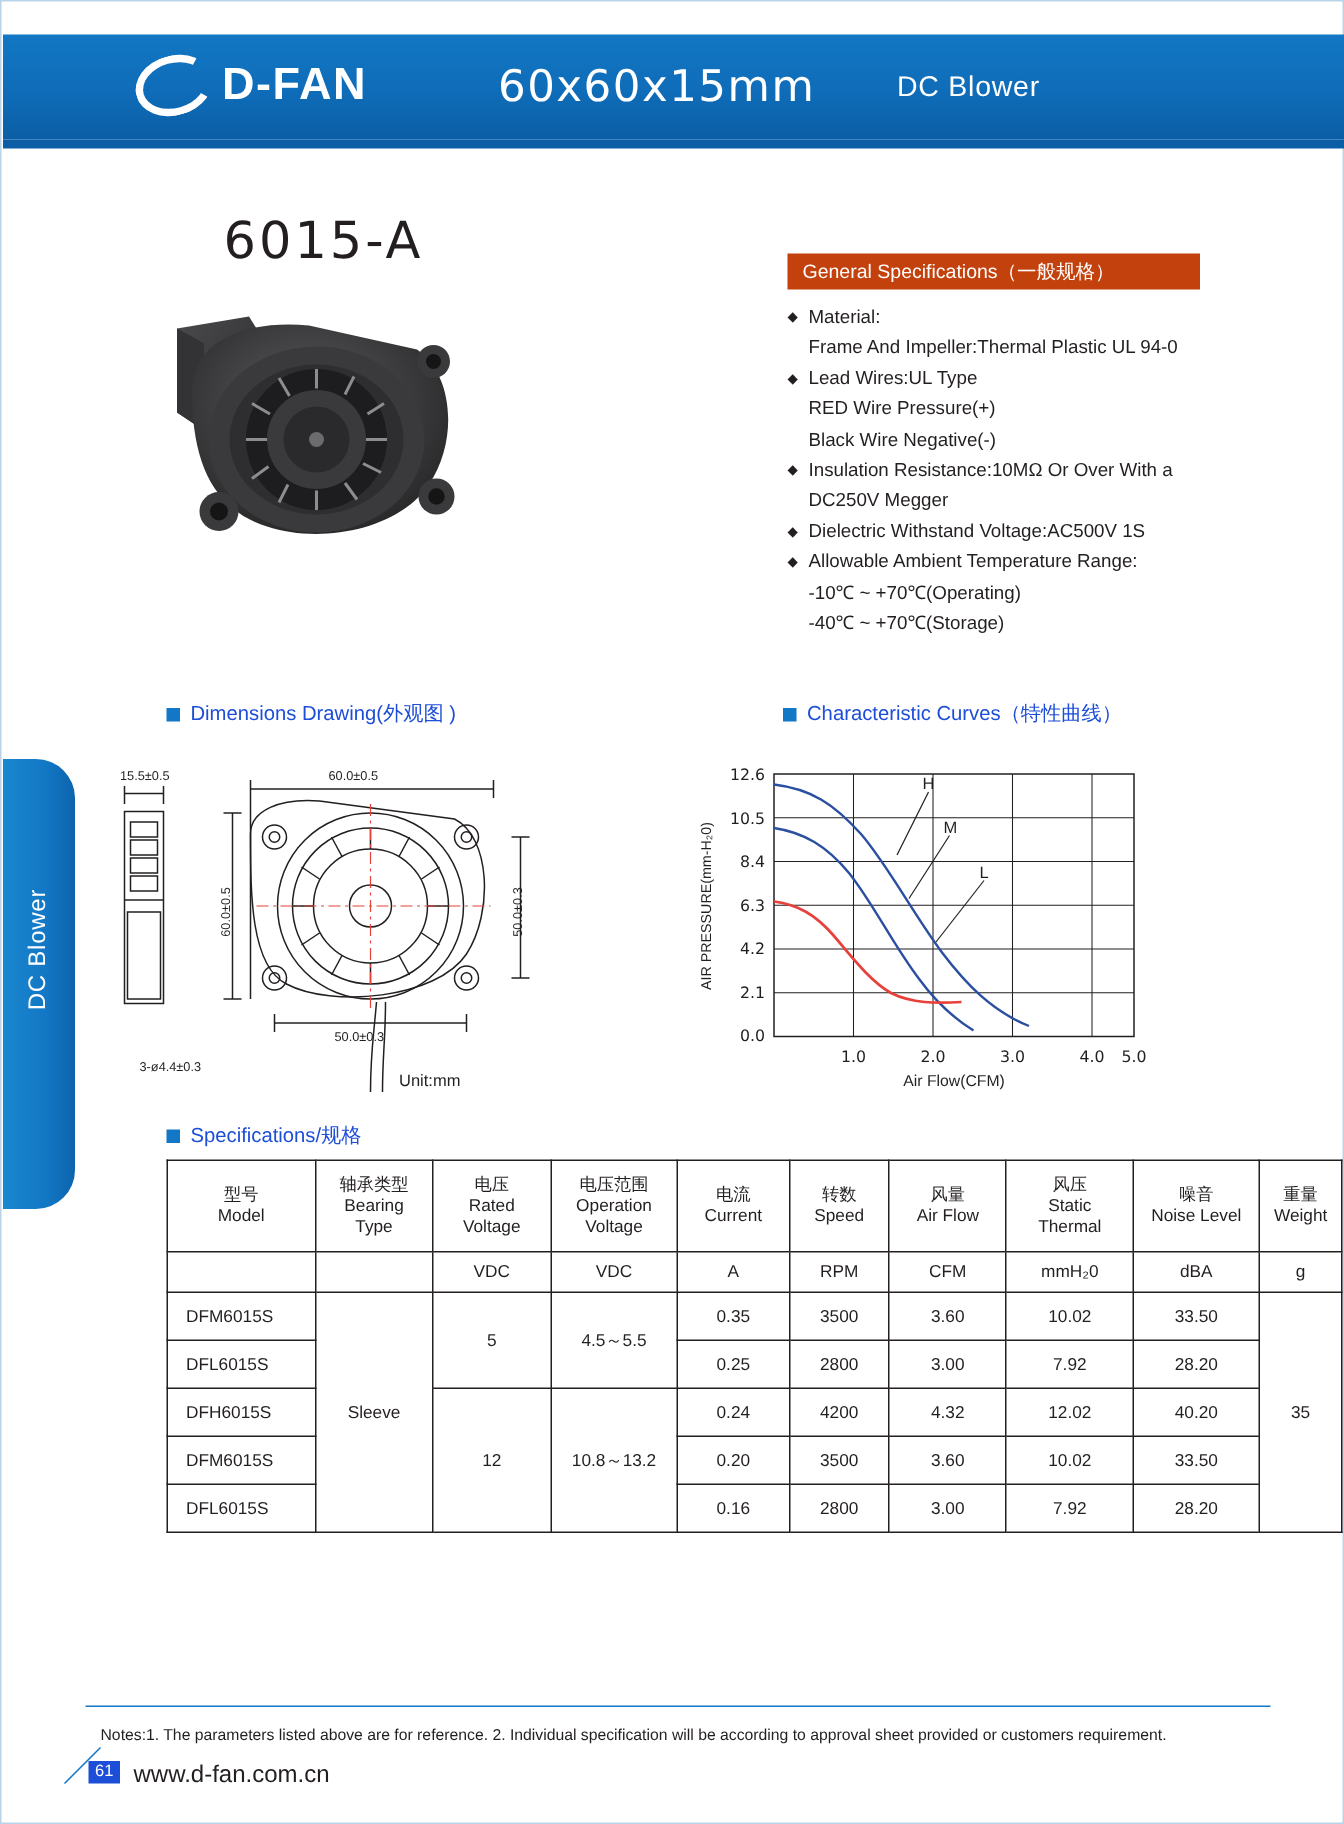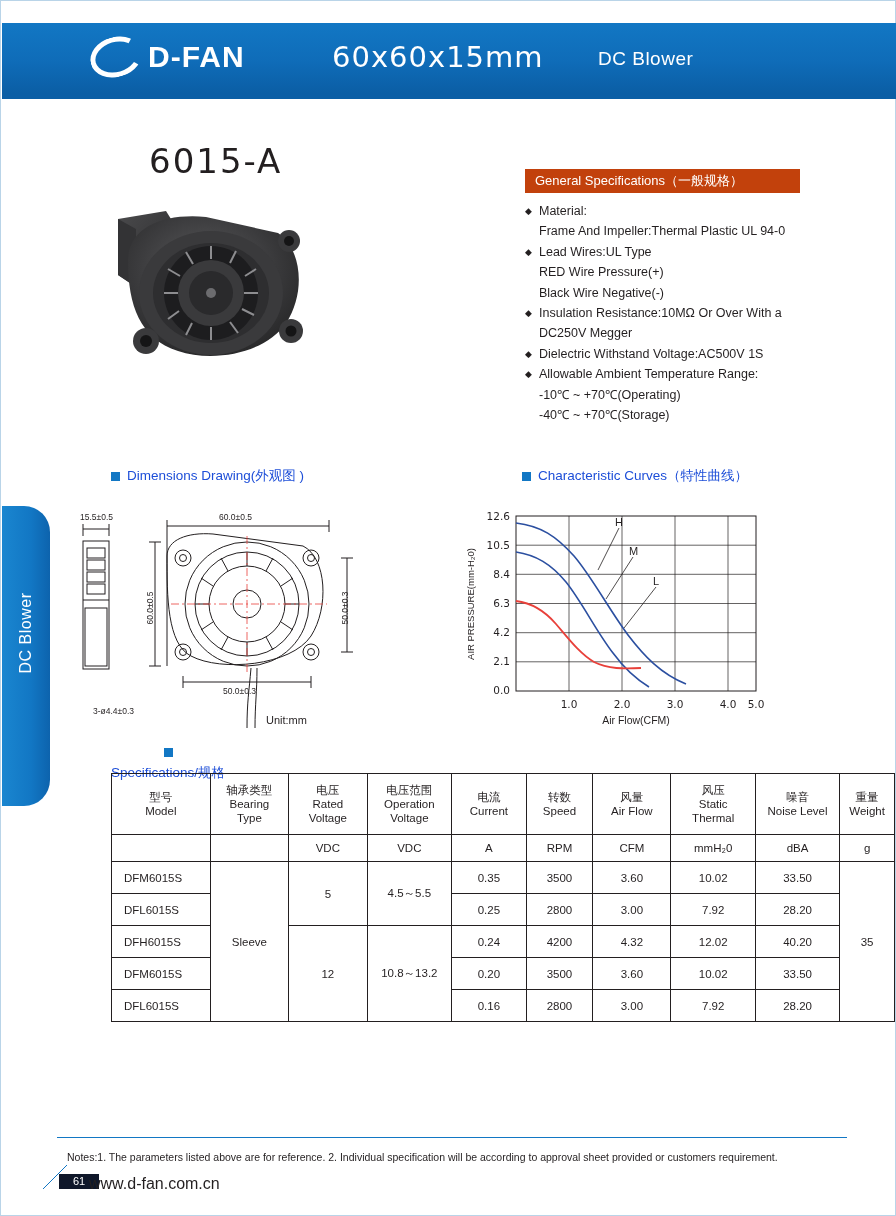--- a/index.html
+++ b/index.html
@@ -95,21 +95,21 @@
   table.spec td.model{text-align:left;padding-left:12px;}
   .cn{font-size:11.5px;}
   
   .foot-line{
     position:absolute;left:56px;top:1136px;width:790px;height:1px;background:#1277c4;
   }
   .notes{
     position:absolute;left:66px;top:1150px;font-size:10.5px;color:#231f20;
   }
   .pg-num{
-    position:absolute;left:58px;top:1173px;width:40px;height:15px;background:#0f172a;
+    position:absolute;left:58px;top:1173px;width:21px;height:15px;background:#1d4ed8;
     color:#ffffff;font-size:11px;text-align:center;line-height:15px;
   }
   .pg-url{
     position:absolute;left:88px;top:1174px;font-size:16px;color:#231f20;
   }
   .foot-diag{
     position:absolute;left:40px;top:1160px;width:30px;height:30px;
   }
 </style>
 </head>
@@ -196,21 +196,21 @@
   </div>
 
   <div class="sec-h" style="left:110px;top:466px;">
     <span class="sq"></span>
     <span>Dimensions Drawing(外观图 )</span>
   </div>
   <div class="sec-h" style="left:521px;top:466px;">
     <span class="sq"></span>
     <span>Characteristic Curves（特性曲线）</span>
   </div>
-  <div class="sec-h" style="left:110px;top:747px;flex-direction:column;">
+  <div class="sec-h" style="left:110px;top:747px;">
     <span class="sq"></span>
     <span>Specifications/规格</span>
   </div>
 
   <svg class="dims" viewBox="0 0 360 240">
     <g stroke="#231f20" fill="none" stroke-width="1">
 
       <rect x="12" y="45" width="26" height="128"></rect>
       <rect x="16" y="52" width="18" height="10"></rect>
       <rect x="16" y="64" width="18" height="10"></rect>

